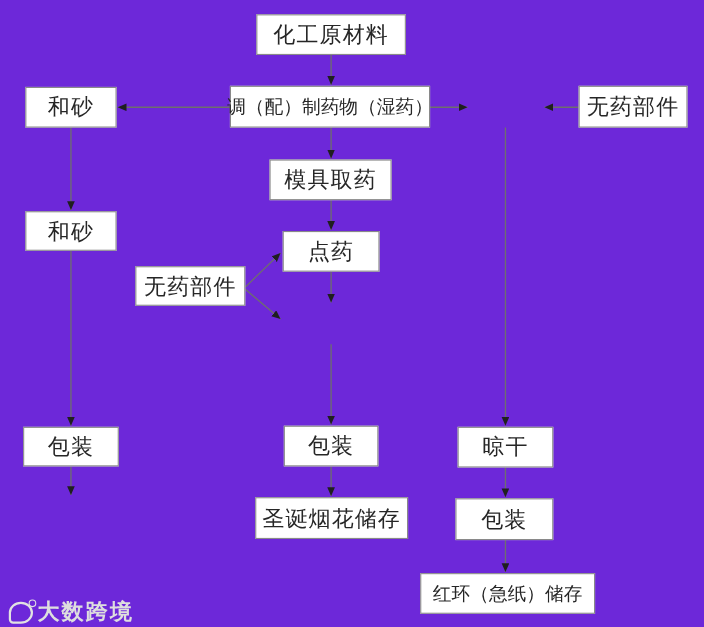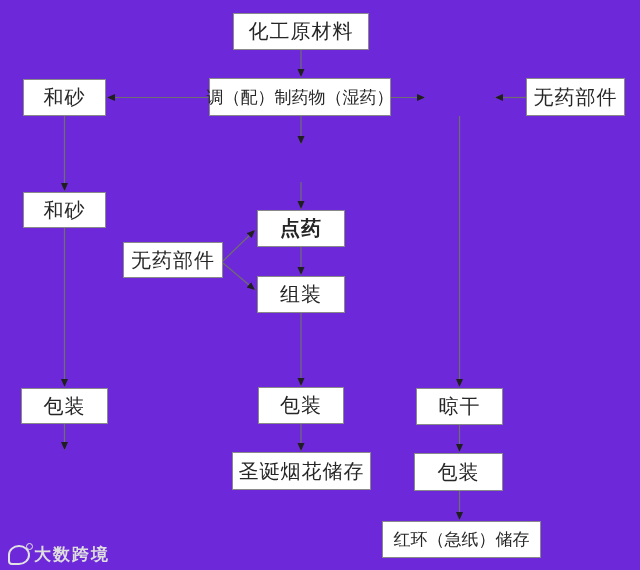--- a/index.html
+++ b/index.html
@@ -38,41 +38,41 @@
     text-align: center;
   }
   .node.small-text { font-size: 17px; letter-spacing: 0; }
   
   .n-raw        { left: 233px; top: 13px;  width: 136px; height: 37px; }
   .n-mix        { left: 209px; top: 78px;  width: 182px; height: 38px; }
   .n-sand1      { left: 23px;  top: 79px;  width: 83px;  height: 37px; }
   .n-dip        { left: 426px; top: 78px;  width: 68px;  height: 38px; }
   .n-nochem-r   { left: 526px; top: 78px;  width: 99px;  height: 38px; }
   .n-mold       { left: 245px; top: 145px; width: 111px; height: 37px; }
-  .n-dot        { left: 257px; top: 210px; width: 88px;  height: 37px; font-weight: bold; }
+  .n-dot        { left: 257px; top: 210px; width: 88px;  height: 37px; }
   .n-sand2      { left: 23px;  top: 192px; width: 83px;  height: 36px; }
   .n-nochem-m   { left: 123px; top: 242px; width: 100px; height: 36px; }
   .n-assemble   { left: 257px; top: 276px; width: 88px;  height: 37px; }
   .n-pack-l     { left: 21px;  top: 388px; width: 87px;  height: 36px; }
   .n-pack-c     { left: 258px; top: 387px; width: 86px;  height: 37px; }
   .n-dry        { left: 416px; top: 388px; width: 87px;  height: 37px; }
   .n-storage-l  { left: 12px;  top: 451px; width: 105px; height: 38px; }
   .n-storage-c  { left: 232px; top: 452px; width: 139px; height: 38px; text-align: center; }
   .n-pack-r     { left: 414px; top: 453px; width: 89px;  height: 38px; }
   .n-storage-r  { left: 382px; top: 521px; width: 159px; height: 37px; }
 
   .watermark {
     position: absolute;
     left: 8px;
     top: 543px;
     display: flex;
     align-items: center;
     gap: 4px;
     color: #dedede;
-    font-size: 17px;
+    font-size: 20px;
     font-weight: bold;
     letter-spacing: 2px;
     user-select: none;
   }
   .wm-logo {
     position: relative;
     width: 22px;
     height: 20px;
     border: 2px solid #e2e2e2;
     border-radius: 50% 50% 50% 4px;
@@ -118,24 +118,24 @@
       <line x1="459.5" y1="491" x2="459.5" y2="520" marker-end="url(#arrow)"></line>
       <line x1="223" y1="261" x2="255" y2="230" marker-end="url(#arrow)"></line>
       <line x1="223" y1="263" x2="255" y2="290" marker-end="url(#arrow)"></line>
     </g>
   </svg>
 
   <div class="node n-raw">化工原材料</div>
   <div class="node n-mix small-text">调（配）制药物（湿药）</div>
   <div class="node n-sand1">和砂</div>
   <div class="node n-nochem-r">无药部件</div>
+  <div class="node n-mold">模具取药</div>
   <div class="node n-dot">点药</div>
   <div class="node n-sand2">和砂</div>
   <div class="node n-nochem-m">无药部件</div>
-  <div class="node n-assemble">组装</div>
   <div class="node n-pack-l">包装</div>
   <div class="node n-pack-c">包装</div>
   <div class="node n-dry">晾干</div>
   <div class="node n-storage-c">圣诞烟花储存</div>
   <div class="node n-pack-r">包装</div>
   <div class="node n-storage-r small-text">红环（急纸）储存</div>
 
   <div class="watermark">
     <span class="wm-logo"></span>
     <span>大数跨境</span>

